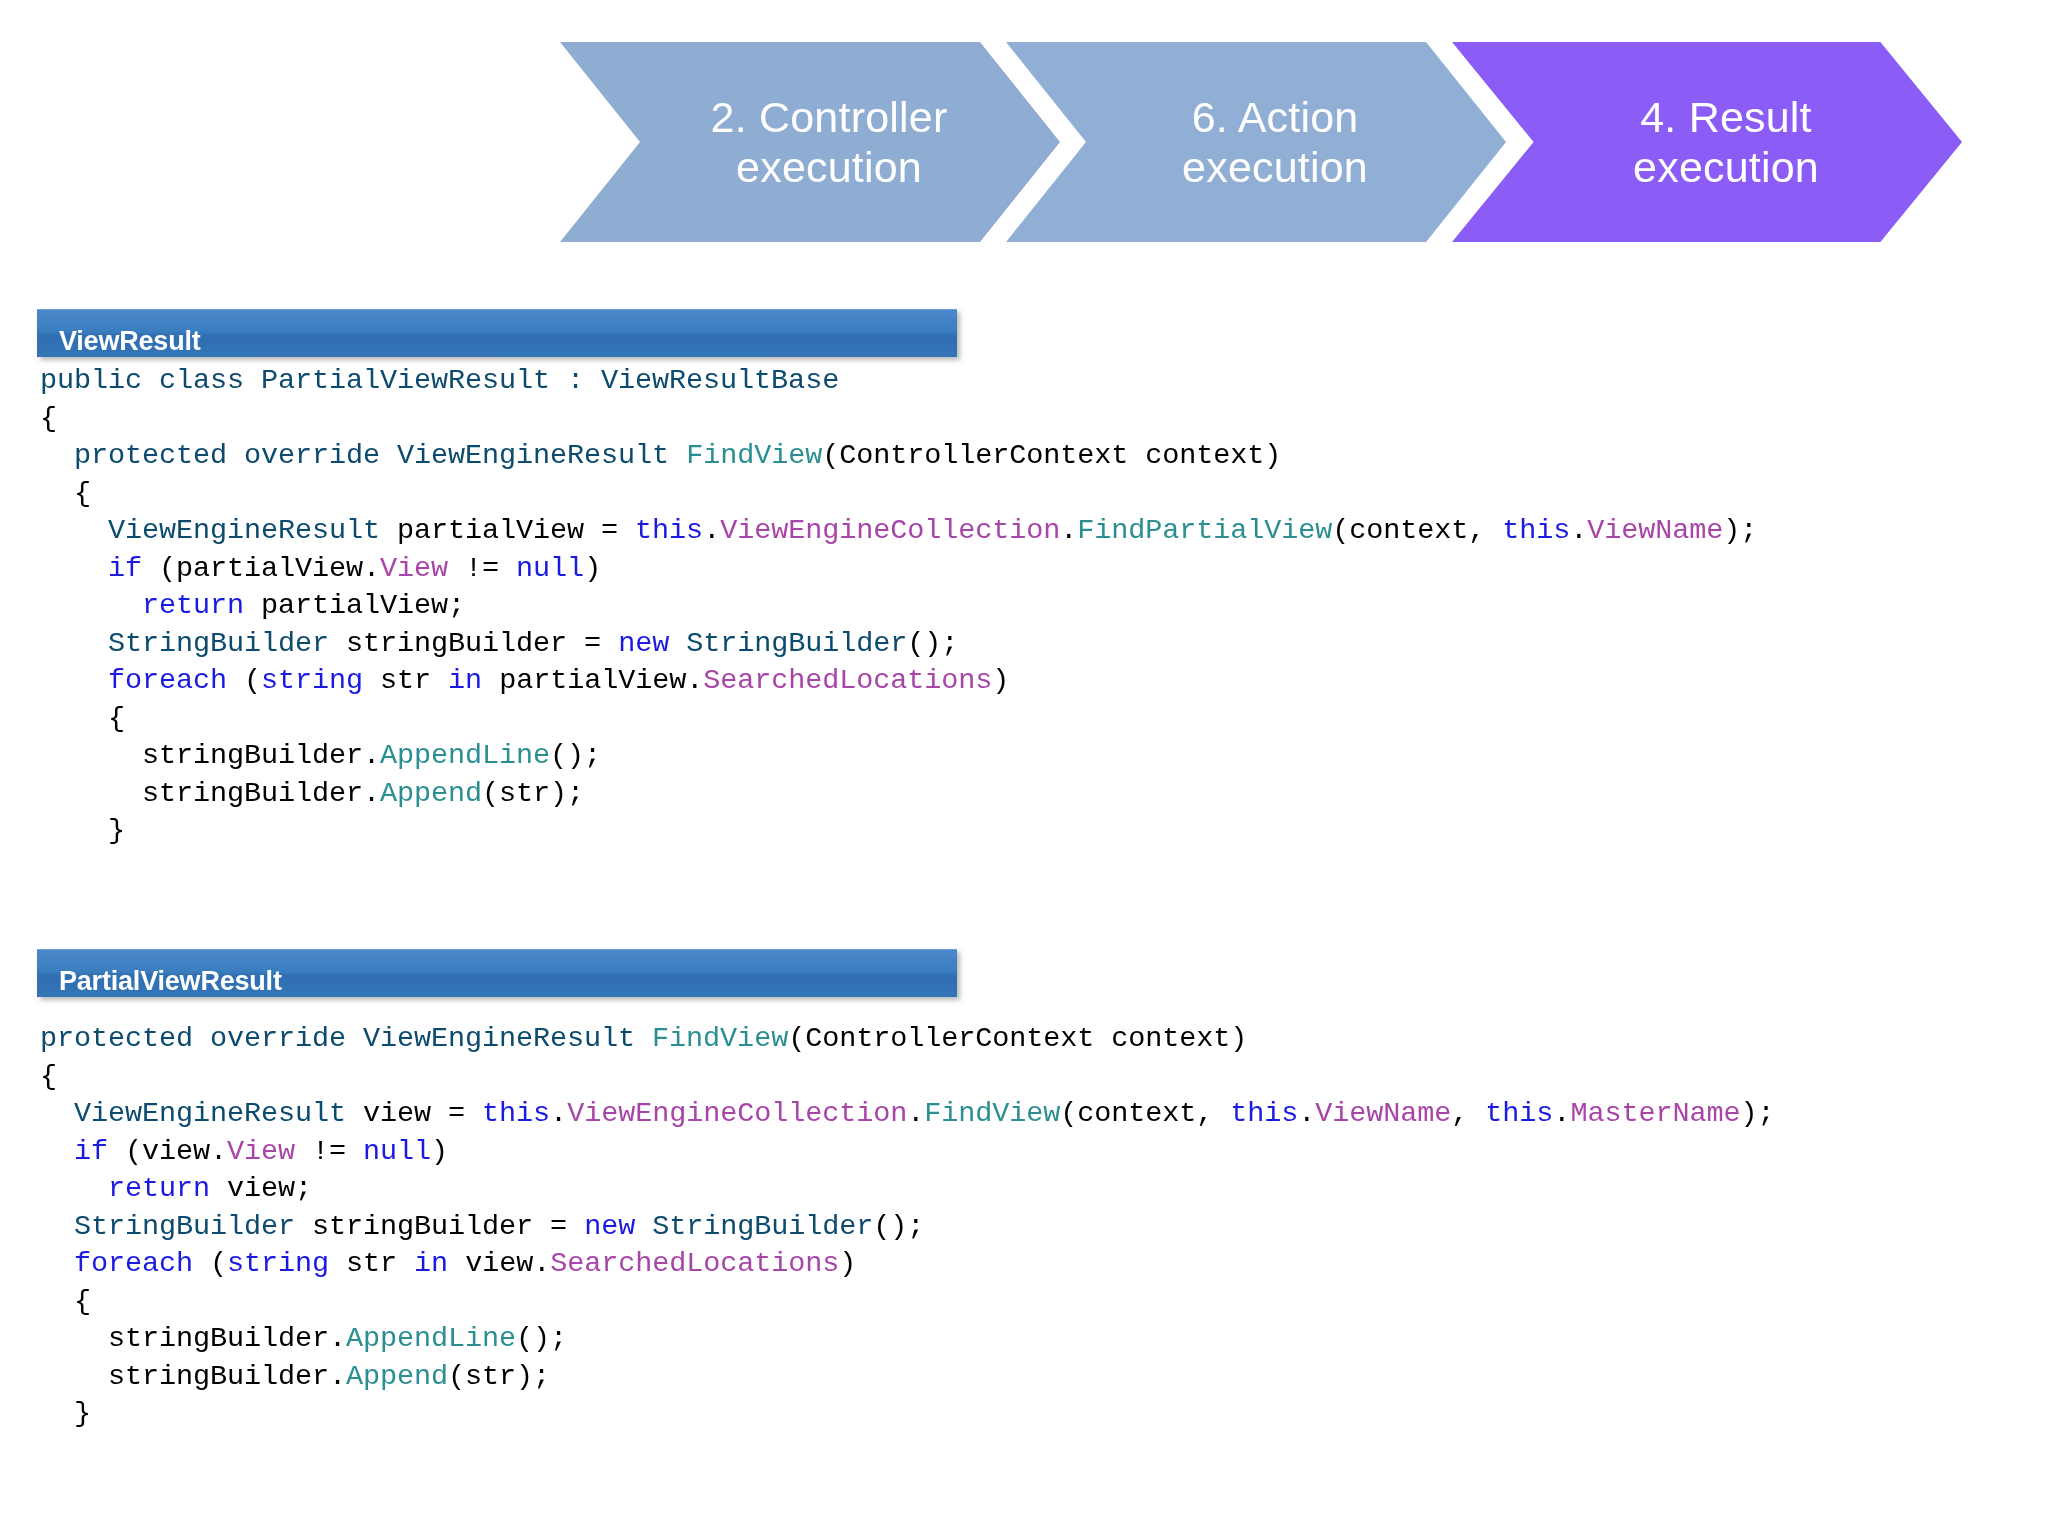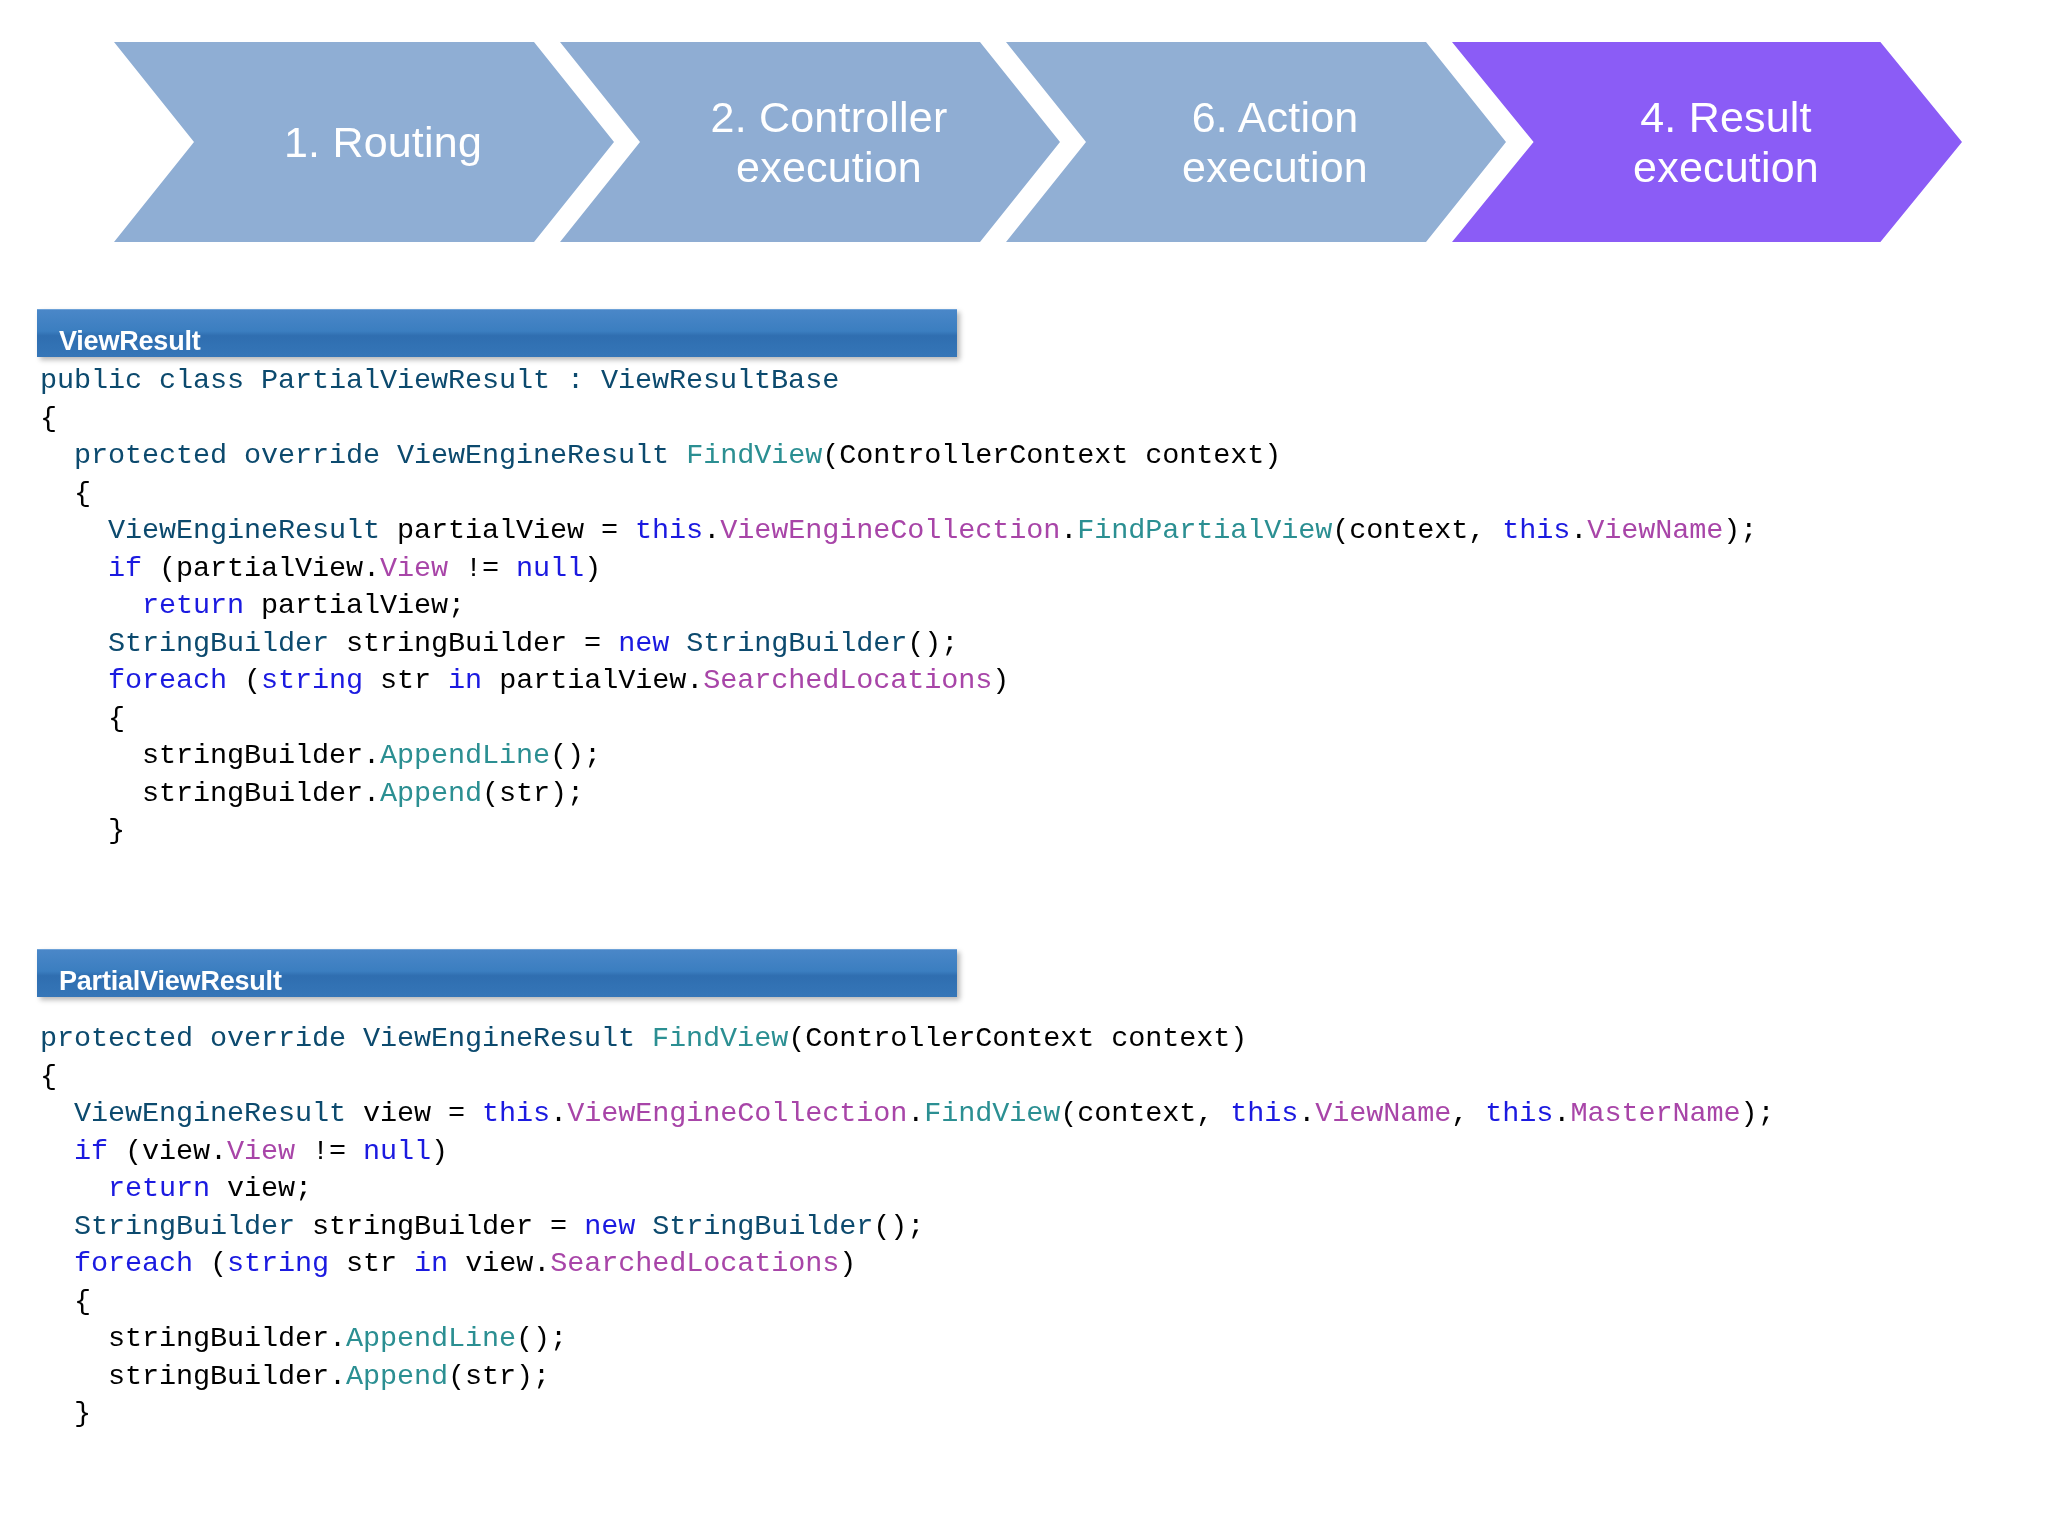--- a/index.html
+++ b/index.html
@@ -110,23 +110,20 @@
   .k  { color: #1b1ae0; }   
   .t  { color: #0c4a6e; }   
   .m  { color: #2b8f92; text-align: right; }   
   .p  { color: #a845a8; }   
   .n  { color: #000000; }   
 </style>
 </head>
 <body>
 
 <div id="process-bar">
-  <div class="chevron chev-1" style="background: rgb(143, 174, 212);">
-    <div class="chev-label">1. Routing</div>
-  </div>
   <div class="chevron chev-2" style="background: rgb(143, 173, 211);">
     <div class="chev-label">2. Controller
 execution</div>
   </div>
   <div class="chevron chev-3" style="background: rgb(145, 175, 212);">
     <div class="chev-label">6. Action
 execution</div>
   </div>
   <div class="chevron chev-4" style="background: #8b5cf6;">
     <div class="chev-label">4. Result

